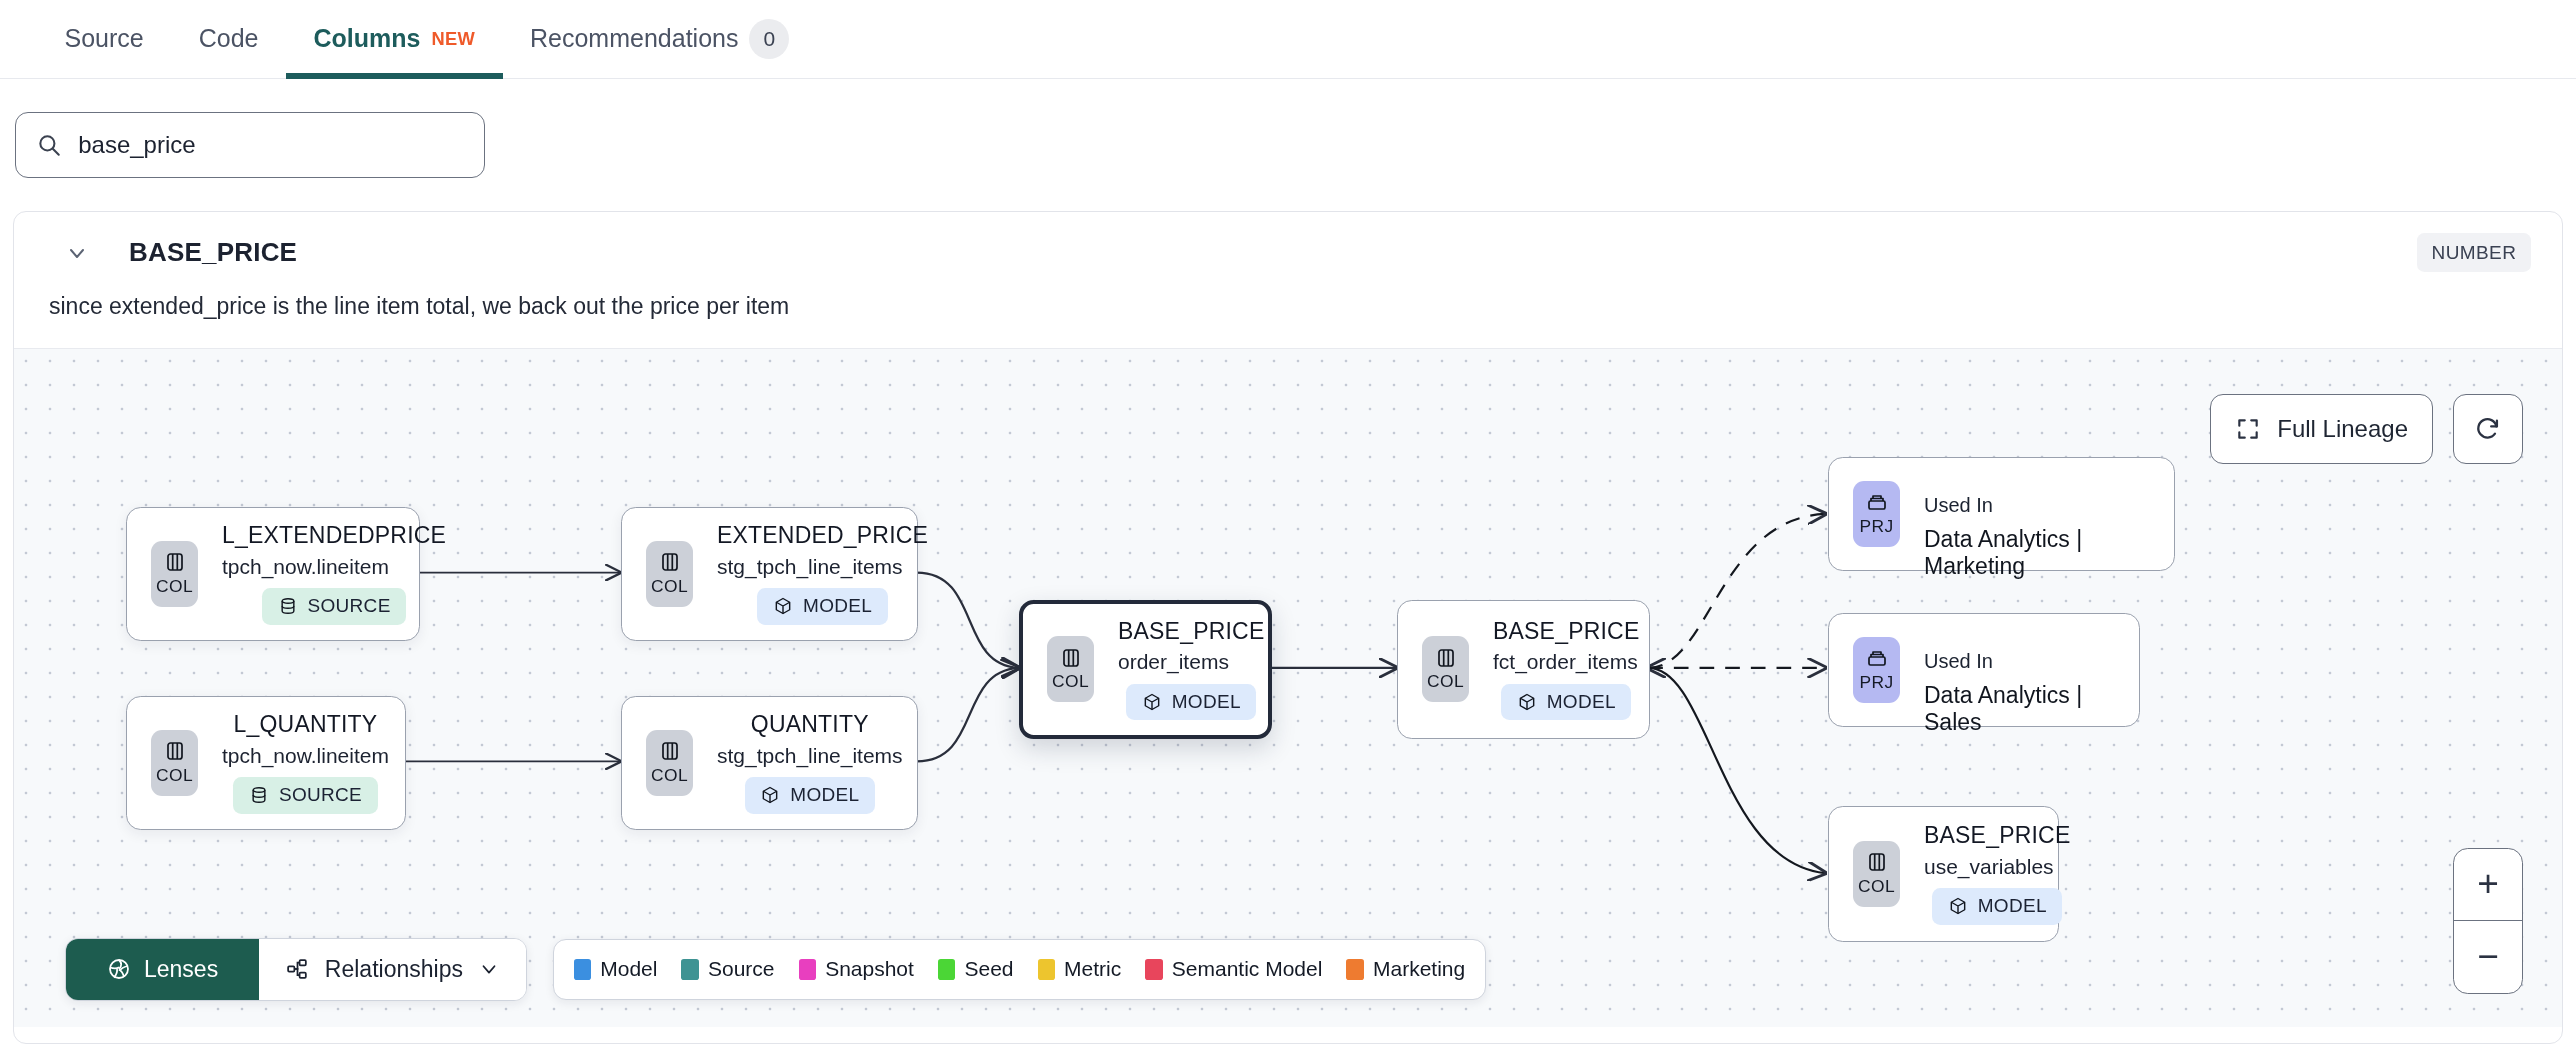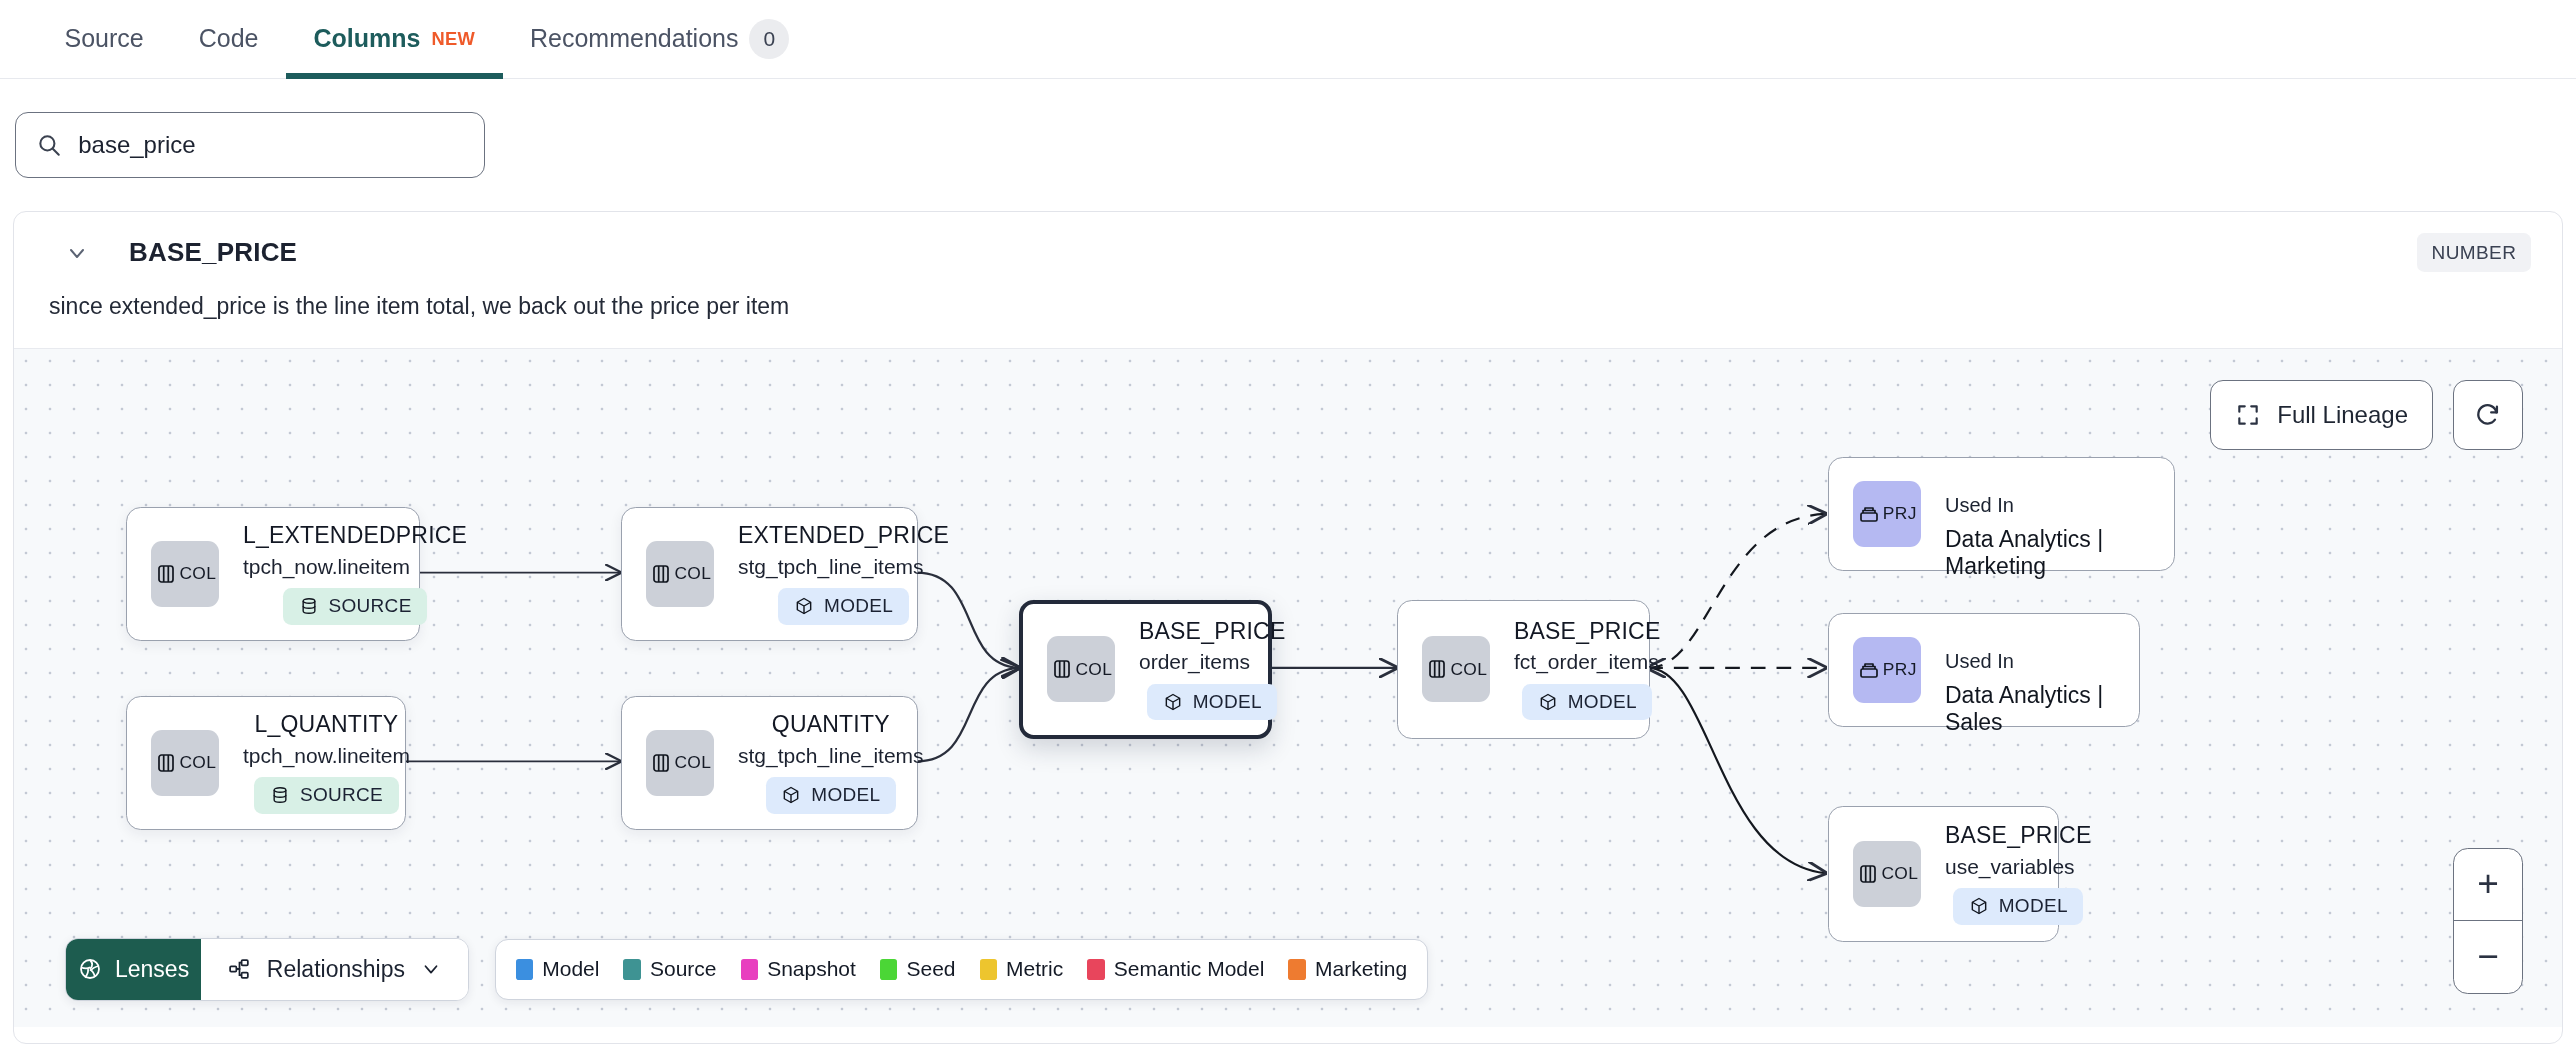--- a/index.html
+++ b/index.html
@@ -124,24 +124,24 @@
     align-items: center;
     padding: 0 24px;
     box-shadow: 0 3.7px 13px rgba(25,35,60,.07);
   }
   .node.selected {
     border: 4.6px solid #232a3a;
     box-shadow: 0 9.2px 24px rgba(25,35,60,.17);
   }
   .node.plain { box-shadow: none; }
   .badge-sq {
-    width: 68px; height: 66px;
+    width: 47px; height: 66px;
     border-radius: 11px;
     background: #ccd0d8;
-    display: flex; flex-direction: row;
+    display: flex; flex-direction: column;
     align-items: center; justify-content: center;
     gap: 1.8px;
     flex: none;
   }
   .badge-sq.prj { background: #b5b9f2; }
   .badge-sq .bl { font-size: 17.4px; letter-spacing: 0.4px; color: #151a26; }
   .ninfo { margin-left: 24px; display: flex; flex-direction: column; gap: 5.5px; }
   .ntitle { font-size: 23px; color: #131824; letter-spacing: 0.2px; text-align: center; }
   .nsub { font-size: 21px; color: #1c2230; }
   .ntag {
@@ -154,21 +154,21 @@
     letter-spacing: 0.3px;
   }
   .ntag.model  { background: #ddeafc; color: #1b2233; }
   .ntag.source { background: #d8f0e6; color: #1b2233; }
   .used-l1 { font-size: 20px; color: #1b2230; }
   .used-l2 { font-size: 23px; color: #11161f; }
   .usedinfo { margin-left: 24px; display:flex; flex-direction:column; gap: 9.2px; align-items:flex-start;margin-top:47px; }
 
   
   .ctl-topright {
-    position: absolute; top: 31px; right: 39px;
+    position: absolute; top: 45px; right: 39px;
     display: flex; gap: 20px; align-items: center;
   }
   .btn-outline {
     height: 70px;
     background: #fff;
     border: 1.8px solid #6b7280;
     border-radius: 13px;
     display: flex; align-items: center; gap: 16.5px;
     padding: 0 24px;
     font-size: 24px; color: #1f2633;
@@ -201,21 +201,21 @@
     display: flex; align-items: stretch;
     border-radius: 13px; overflow: hidden;
     border: 1.8px solid #cfd4dd;
     background:#fff;
     box-shadow: 0 2.8px 9.2px rgba(20,30,55,.08);
   }
   .lensbtn {
     background: #1d5c4f;
     color: #fff;
     display: flex; align-items: center; gap: 13px;
-    padding: 0 12px; height: 61px;
+    padding: 0 41px; height: 61px;
     font-size: 23px; cursor: pointer;
   }
   .relbtn {
     background: #fff;
     color: #1b2230;
     display: flex; align-items: center; gap: 14.7px;
     padding: 0 26px; height: 61px;
     font-size: 23px; cursor: pointer;
   }
   .legend {

